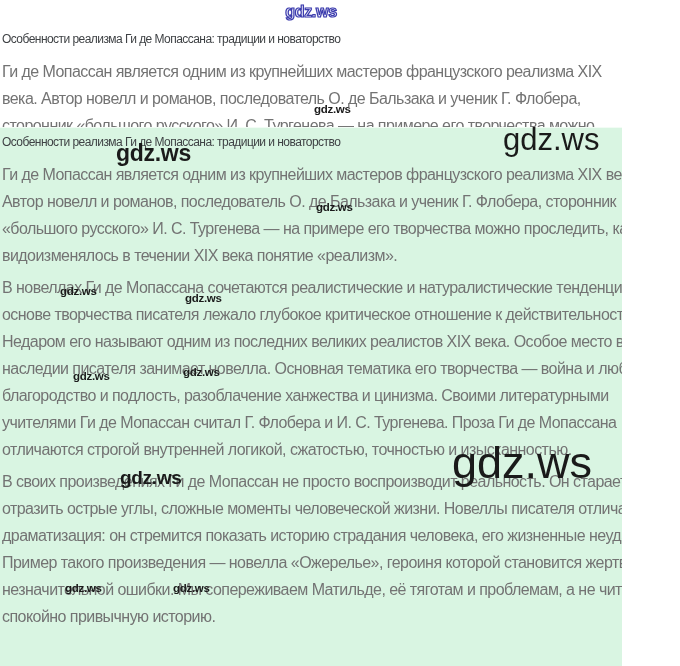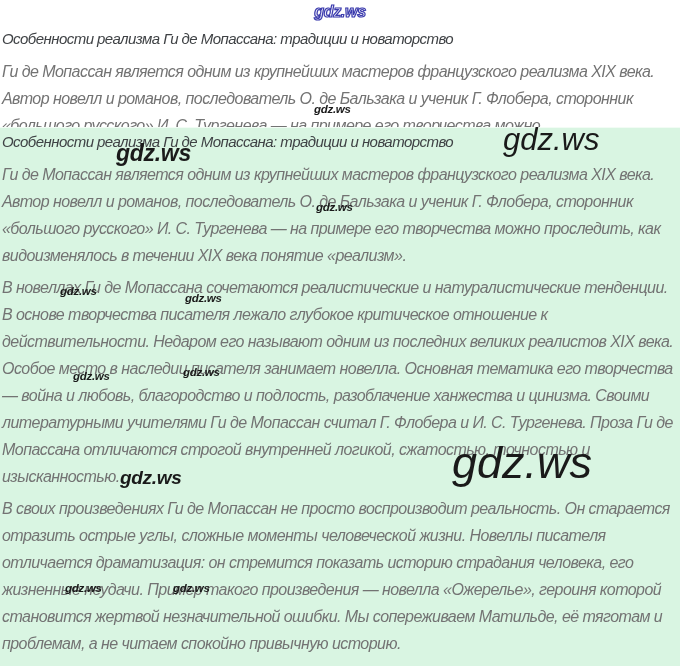--- a/index.html
+++ b/index.html
@@ -4,35 +4,34 @@
 <style>
   html, body { margin: 0; padding: 0; }
   body {
     width: 680px; height: 666px;
     background: #ffffff;
     font-family: "Liberation Sans", sans-serif;
     overflow: hidden;
   }
   .page {
     position: relative;
-    width: 680px; height: 666px;
+    width: 622px; height: 666px;
     background: #ffffff;
     overflow: hidden;
-    font-style: italic;
   }
   
   .doc-text {
     color: #737373;
     font-size: 16px;
     letter-spacing: -0.55px;
     line-height: 27px;
   }
   .doc-title {
     color: #3f4245;
-    font-size: 15px;
+    font-size: 12px;
     letter-spacing: -0.55px;
     line-height: 24px;
     font-weight: 500;
     margin: 0 0 7px 0;
   }
   .doc-text p { margin: 0 0 5px 0; }
 
   .white-content {
     position: absolute;
     top: 27px; left: 2px; right: 2px;

